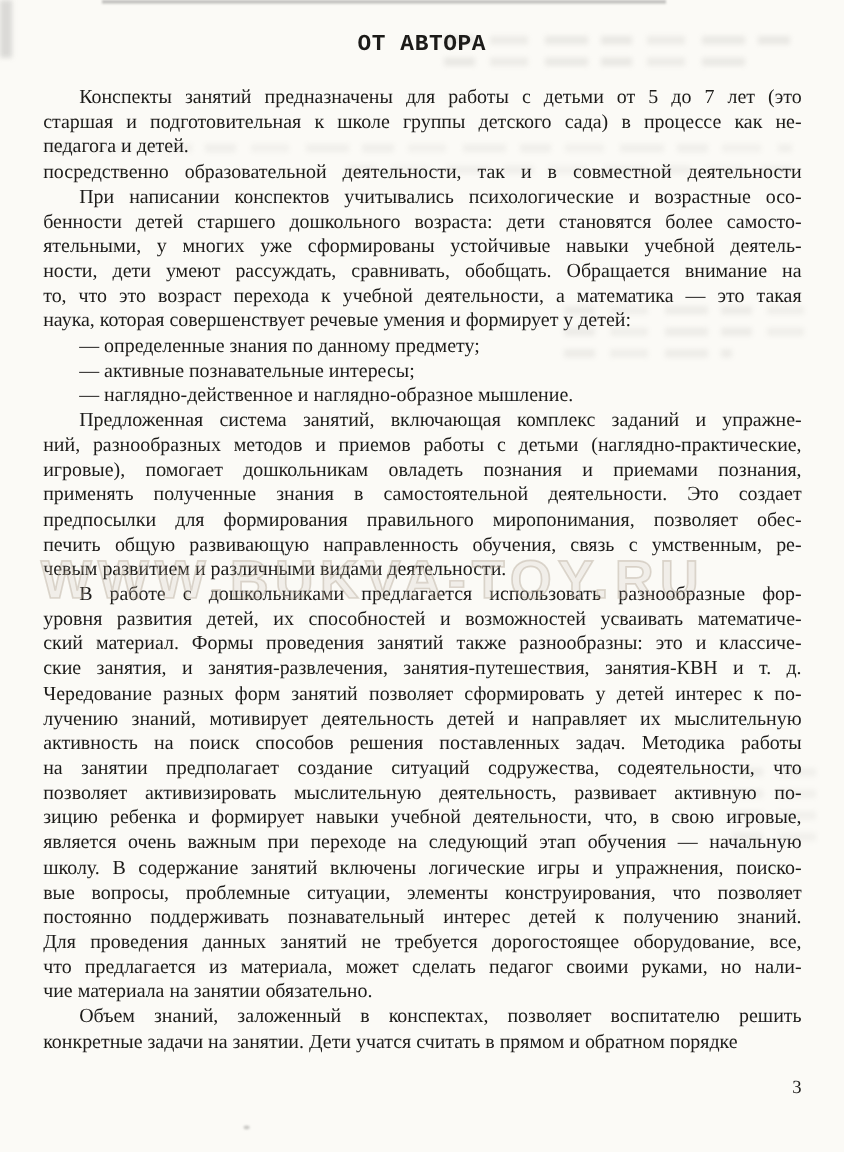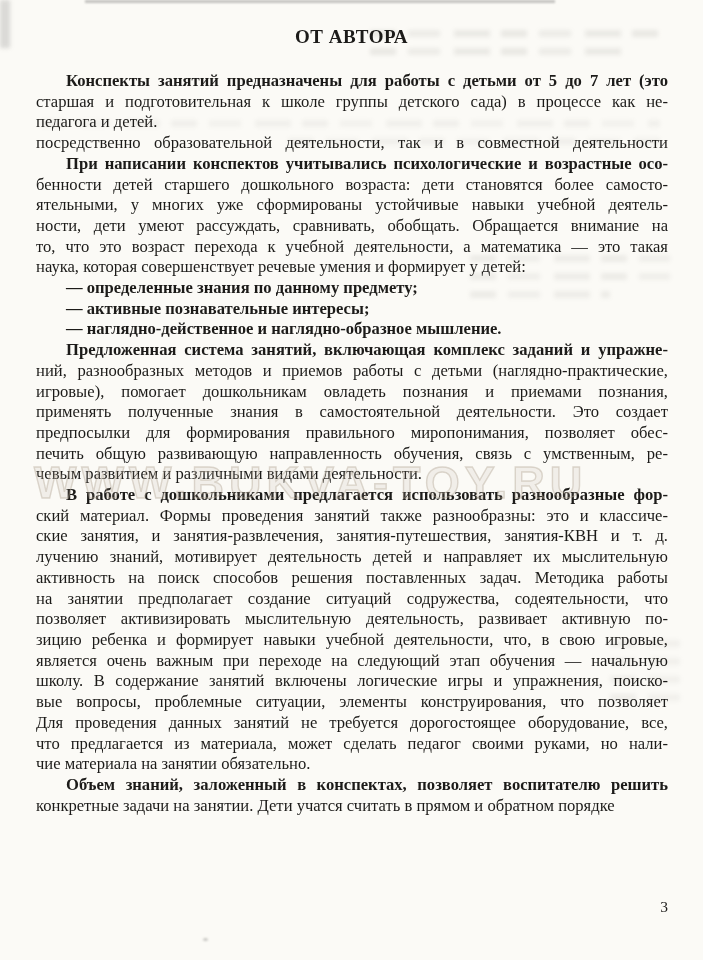--- a/index.html
+++ b/index.html
@@ -9,31 +9,31 @@
     font-family:"Liberation Serif","DejaVu Serif",serif;
     color:#1c1b19;
   }
   
   .scan-edge-top{position:absolute;left:85px;top:0;width:470px;height:3px;background:rgba(90,90,88,.35);filter:blur(1px);}
   .scan-corner{position:absolute;left:0;top:0;width:10px;height:48px;background:rgba(120,120,118,.25);filter:blur(2px);}
   .speck{position:absolute;left:203px;top:938px;width:5px;height:3px;background:rgba(120,120,118,.4);border-radius:50%;filter:blur(1px);}
 
   .title{
     position:absolute;left:0;top:26px;width:703px;
-    text-align:center;font-weight:bold;font-size:19px;letter-spacing:.5px;
+    text-align:center;font-weight:bold;font-size:19px;letter-spacing:.5px;font-family:Liberation Mono, monospace;
   }
 
   .text-block{
     position:absolute;left:36px;top:71px;width:632px;
     font-size:16.6px;line-height:20.7px;
   }
   .para{margin:0;}
   .line{white-space:normal;}
   .line.just{text-align:justify;text-align-last:justify;}
-  .line.ind{text-indent:30px;font-weight:bold;}
+  .line.ind{text-indent:30px;}
 
   .page-number{
     position:absolute;left:640px;top:898px;width:28px;
     text-align:right;font-size:15.5px;
   }
 
   .watermark{
     position:absolute;left:34px;top:452px;width:640px;height:62px;
     font-family:"Liberation Sans","DejaVu Sans",sans-serif;
     font-weight:bold;font-size:45px;letter-spacing:5px;line-height:62px;
@@ -103,30 +103,33 @@
       <div class="line just ind">Предложенная система занятий, включающая комплекс заданий и упражне-</div>
       <div class="line just">ний, разнообразных методов и приемов работы с детьми (наглядно-практические,</div>
       <div class="line just">игровые), помогает дошкольникам овладеть познания и приемами познания,</div>
       <div class="line just">применять полученные знания в самостоятельной деятельности. Это создает</div>
       <div class="line just">предпосылки для формирования правильного миропонимания, позволяет обес-</div>
       <div class="line just">печить общую развивающую направленность обучения, связь с умственным, ре-</div>
       <div class="line">чевым развитием и различными видами деятельности.</div>
     </div>
     <div class="para">
       <div class="line just ind">В работе с дошкольниками предлагается использовать разнообразные фор-</div>
+      <div class="line just">уровня развития детей, их способностей и возможностей усваивать математиче-</div>
       <div class="line just">ский материал. Формы проведения занятий также разнообразны: это и классиче-</div>
       <div class="line just">ские занятия, и занятия-развлечения, занятия-путешествия, занятия-КВН и т. д.</div>
+      <div class="line just">Чередование разных форм занятий позволяет сформировать у детей интерес к по-</div>
       <div class="line just">лучению знаний, мотивирует деятельность детей и направляет их мыслительную</div>
       <div class="line just">активность на поиск способов решения поставленных задач. Методика работы</div>
       <div class="line just">на занятии предполагает создание ситуаций содружества, содеятельности, что</div>
       <div class="line just">позволяет активизировать мыслительную деятельность, развивает активную по-</div>
       <div class="line just">зицию ребенка и формирует навыки учебной деятельности, что, в свою игровые,</div>
       <div class="line just">является очень важным при переходе на следующий этап обучения — начальную</div>
       <div class="line just">школу. В содержание занятий включены логические игры и упражнения, поиско-</div>
       <div class="line just">вые вопросы, проблемные ситуации, элементы конструирования, что позволяет</div>
+      <div class="line just">постоянно поддерживать познавательный интерес детей к получению знаний.</div>
       <div class="line just">Для проведения данных занятий не требуется дорогостоящее оборудование, все,</div>
       <div class="line just">что предлагается из материала, может сделать педагог своими руками, но нали-</div>
       <div class="line">чие материала на занятии обязательно.</div>
     </div>
     <div class="para">
       <div class="line just ind">Объем знаний, заложенный в конспектах, позволяет воспитателю решить</div>
       <div class="line">конкретные задачи на занятии. Дети учатся считать в прямом и обратном порядке</div>
     </div>
   </div>
 

